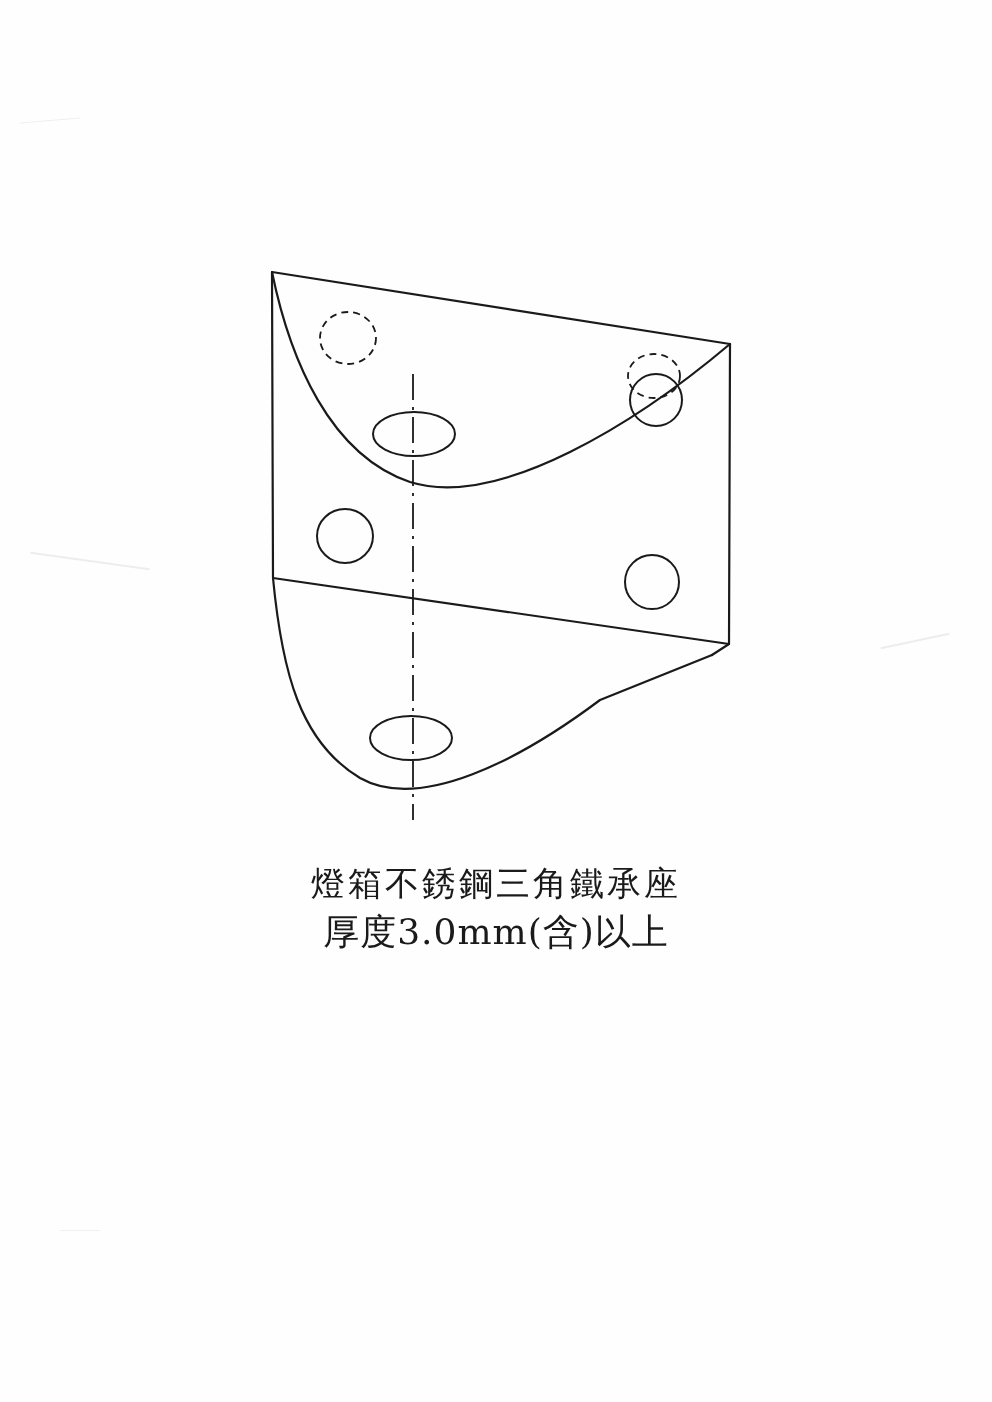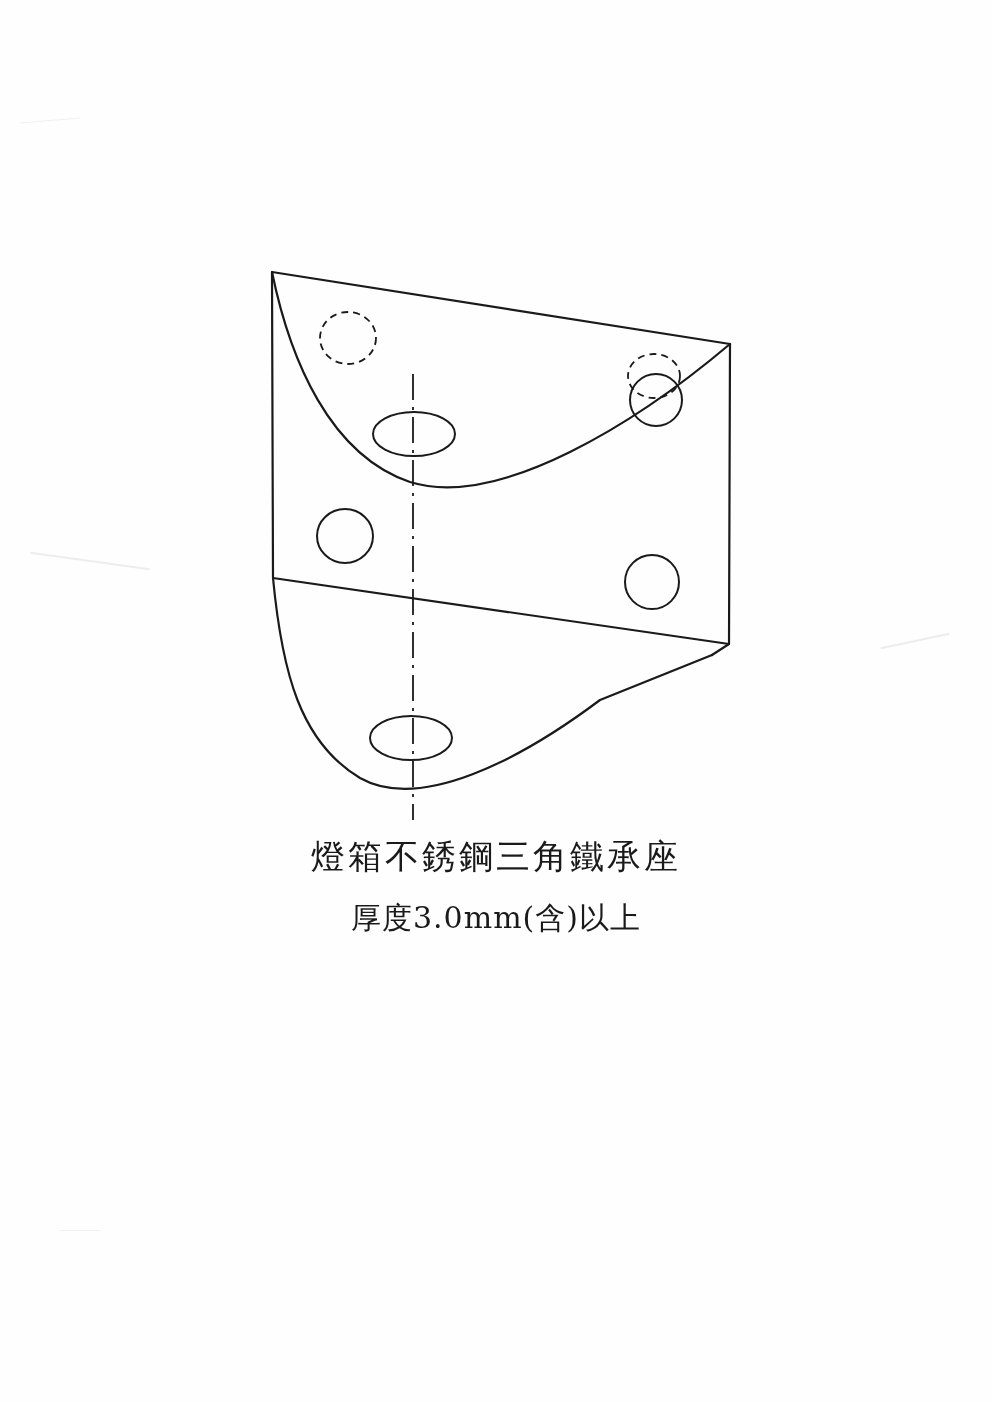--- a/index.html
+++ b/index.html
@@ -38,26 +38,27 @@
     width: 992px;
     text-align: center;
     font-family: "DejaVu Serif", serif;
     color: #1a1a1a;
   }
   .caption-line1 {
     font-size: 34px;
     letter-spacing: 3px;
     line-height: 1.25;
     white-space: nowrap;
+    margin-top: 27px;
   }
   .caption-line2 {
-    font-size: 30px;
+    font-size: 36px;
     letter-spacing: 1px;
     line-height: 1.3;
-    margin-top: 20px;
+    margin-top: 4px;
     white-space: nowrap;
   }
 </style>
 </head>
 <body>
 
 <div id="page">
 
   <div class="scan-noise" style="left:30px; top:560px; width:120px; height:2px; transform:rotate(8deg); background:#ededed;"></div>
   <div class="scan-noise" style="left:20px; top:120px; width:60px; height:1px; transform:rotate(-5deg); background:#efefef;"></div>

